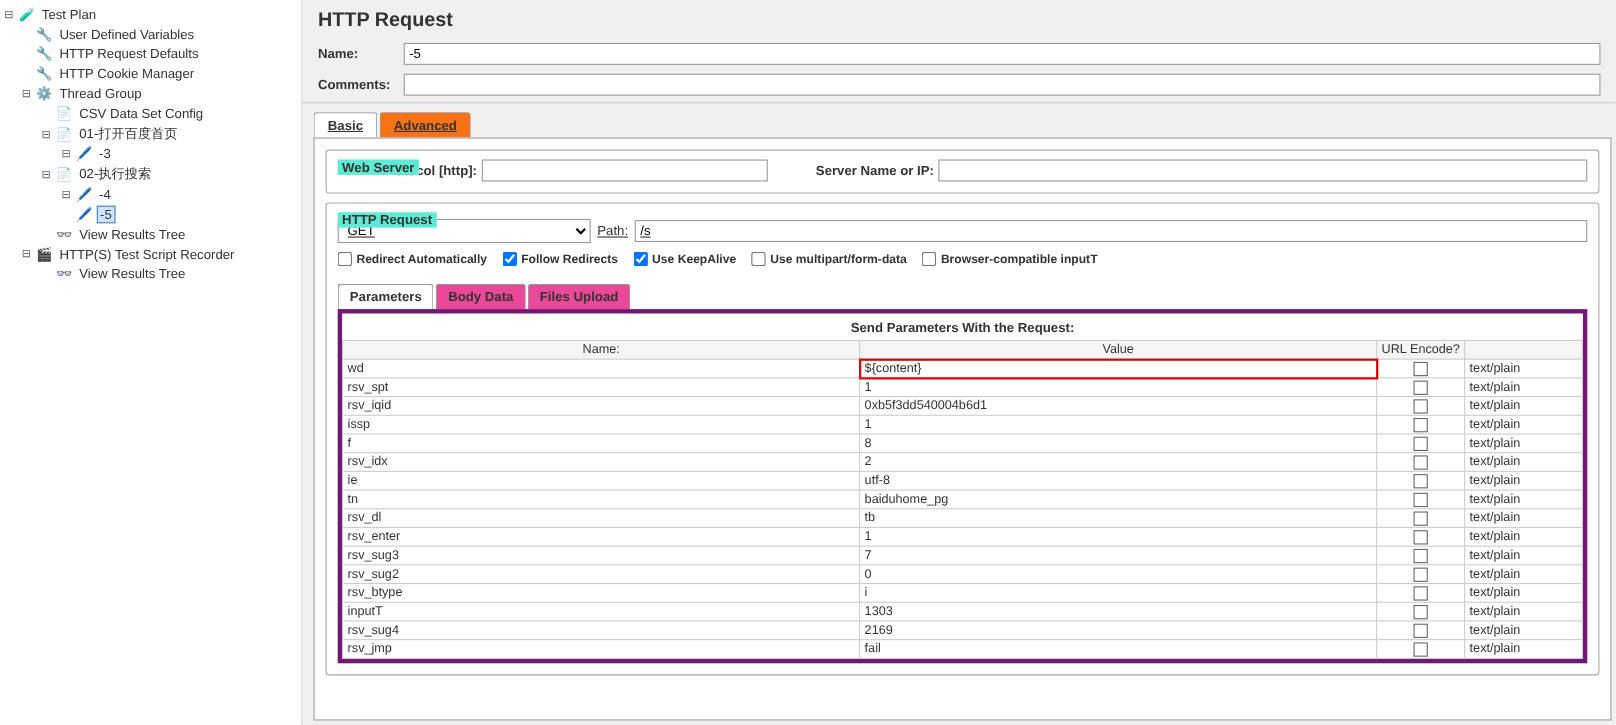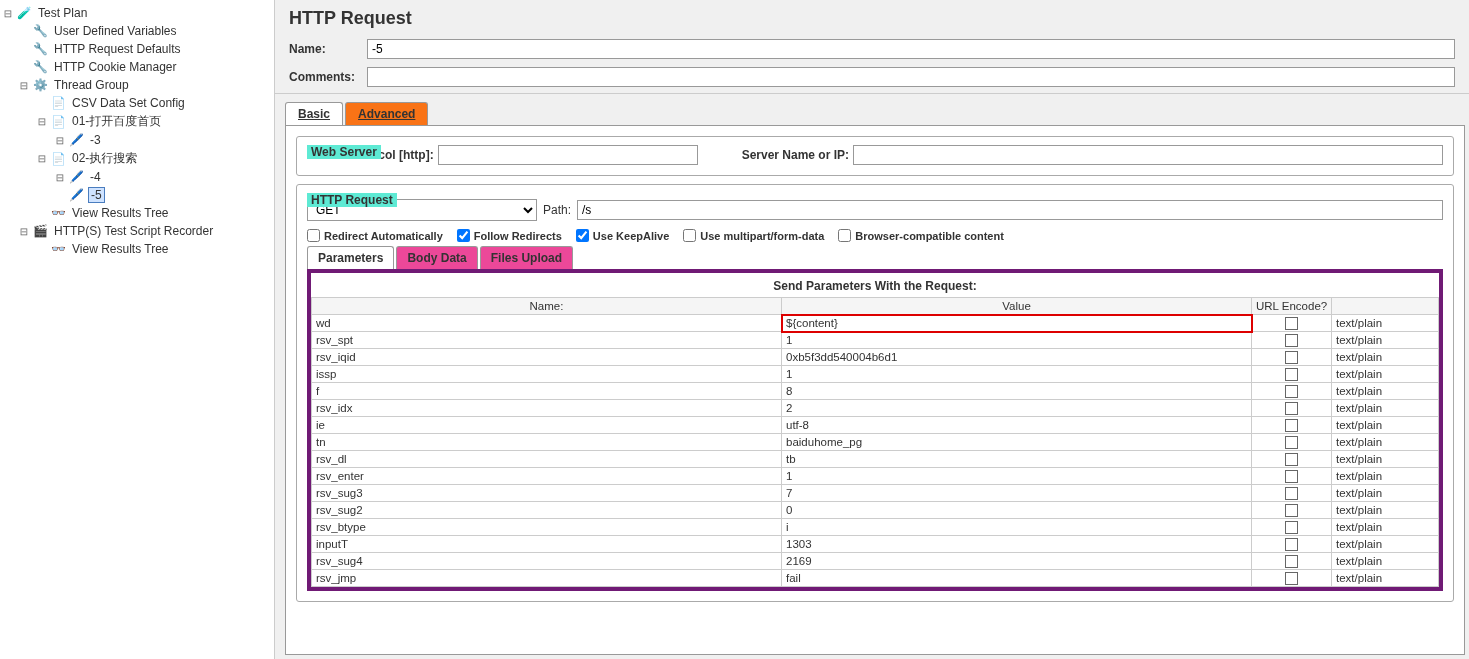--- a/index.html
+++ b/index.html
@@ -24,26 +24,26 @@
 .hr { height: 1px; background: #ccc; margin: 2px 0; }
 .tabs { display: flex; margin: 6px 0 0 10px; text-decoration: underline; }
 .tab { background: #f97316; border: 1px solid #999; border-bottom: none; padding: 4px 12px; font-weight: bold; margin-right: 2px; border-radius: 3px 3px 0 0; cursor: pointer; }
 .tab.active { background: #fff; }
 .tab-content { border: 1px solid #999; margin: 0 4px 4px 10px; padding: 10px; background: #fff; flex: 1; overflow: auto; }
 .fieldset { border: 1px solid #aaa; border-radius: 3px; padding: 8px 10px 10px; margin-bottom: 8px; position: relative; }
 .legend { position: absolute; top: -8px; left: 10px; background: #5eead4; padding: 0 4px; font-weight: bold; font-size: 12px; margin-top: 16px; }
 .ws-row { display: flex; align-items: center; gap: 4px; }
 .ws-row label { font-weight: bold; padding-left: 40px; }
 .ws-row input { border: 1px solid #999; padding: 2px 4px; font-size: 12px; background: #fff; }
-.hr-row { display: flex; align-items: center; gap: 6px; margin-top: 6px; }
+.hr-row { display: flex; align-items: center; gap: 6px; margin-top: 6px; text-decoration: underline; }
 .hr-row select { width: 230px; border: 1px solid #999; padding: 2px 4px; background: #fff; font-size: 12px; }
 .hr-row input { flex: 1; border: 1px solid #999; padding: 2px 4px; font-size: 12px; background: #fff; }
 .checks { display: flex; gap: 14px; margin-top: 8px; flex-wrap: wrap; }
 .checks label { display: flex; align-items: center; gap: 4px; font-weight: bold; font-size: 11px; }
-.sub-tabs { display: flex; margin-top: 4px; }
+.sub-tabs { display: flex; margin-top: 16px; }
 .sub-tab { padding: 4px 10px; border: 1px solid #999; border-bottom: none; background: #ec4899; font-weight: bold; margin-right: 2px; border-radius: 3px 3px 0 0; cursor: pointer; }
 .sub-tab.active { background: #fff; }
 .params-box { border: 4px solid #701a75; padding: 6px 0 0; }
 .params-title { text-align: center; font-weight: bold; margin-bottom: 4px; }
 table.params { width: 100%; border-collapse: collapse; table-layout: fixed; }
 table.params th, table.params td { border: 1px solid #ccc; padding: 1px 4px; text-align: left; font-size: 11.5px; height: 17px; overflow: hidden; white-space: nowrap; }
 table.params th { font-weight: normal; text-align: center; background: #f5f5f5; }
 .col-name { width: 470px; }
 .col-value { width: 470px; }
 .col-encode { width: 80px; text-align: center !important; }
@@ -179,21 +179,21 @@
         <label>
             <input type="checkbox" checked="" style=""> 
             <span>Use KeepAlive</span>
           </label>
         <label>
             <input type="checkbox" style=""> 
             <span>Use multipart/form-data</span>
           </label>
         <label>
             <input type="checkbox" style=""> 
-            <span>Browser-compatible content</span>
+            <span>Browser-compatible inputT</span>
           </label>
       </div>
 
       <div class="sub-tabs">
         <div class="sub-tab active">Parameters</div>
         <div class="sub-tab">Body Data</div>
         <div class="sub-tab">Files Upload</div>
       </div>
 
       <div class="params-box">

